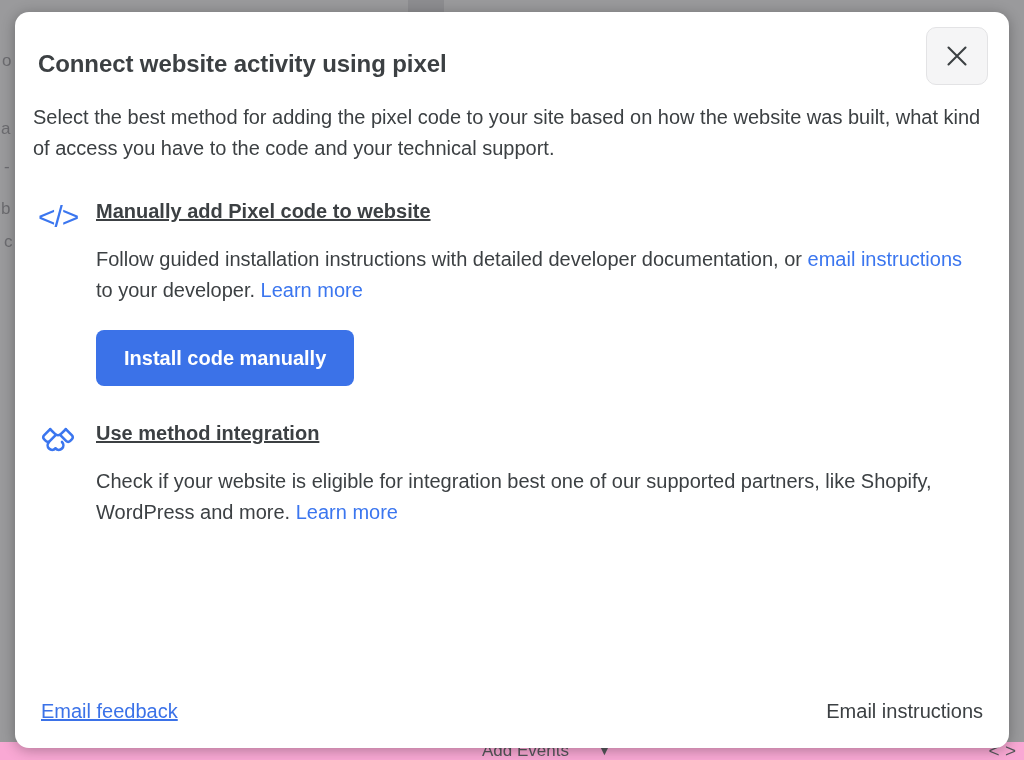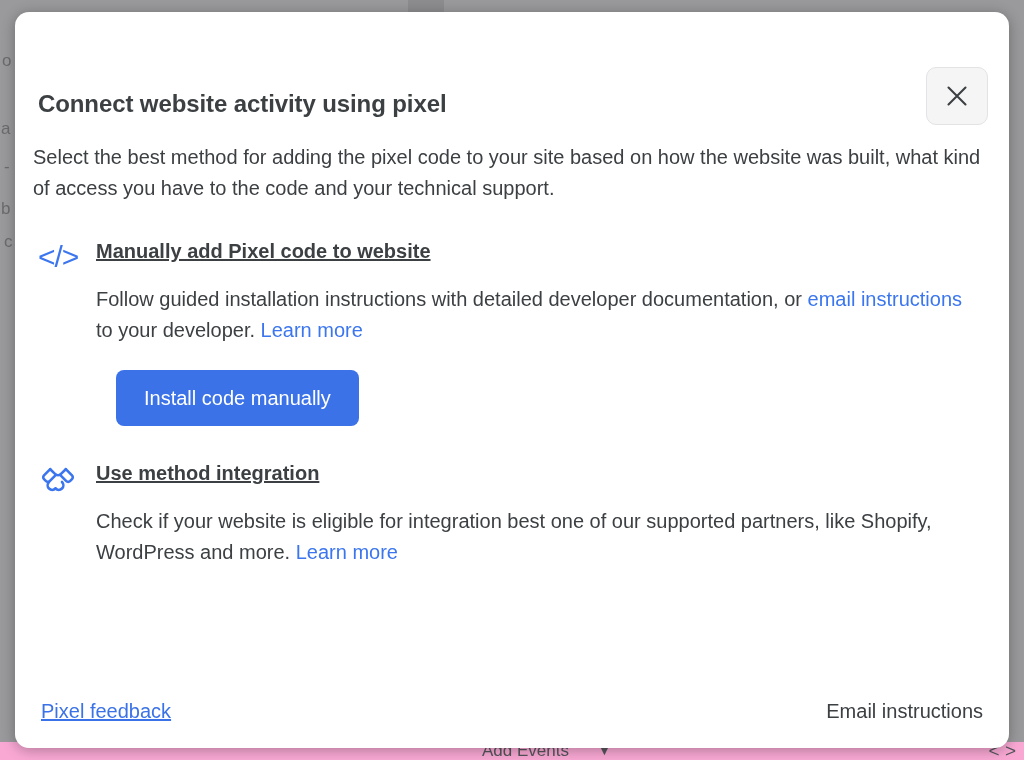--- a/index.html
+++ b/index.html
@@ -79,21 +79,20 @@
     border-radius: 14px;
     box-shadow: 0 2px 14px rgba(0,0,0,0.30);
     box-sizing: border-box;
     overflow: hidden;
   }
 
   
   .modal-header {
     position: relative;
     height: 90px;
-    margin-top: 40px;
   }
   .modal-title {
     position: absolute;
     left: 23px;
     top: 38px;
     font-size: 24px;
     font-weight: bold;
     color: #3c4043;
     letter-spacing: -0.1px;
   }
@@ -171,29 +170,28 @@
     text-decoration: none;
     cursor: pointer;
   }
 
   .cta {
     margin-top: 24px;
     display: inline-block;
     background: #3b72e8;
     color: #ffffff;
     font-size: 20px;
-    font-weight: normal;
+    font-weight: bold;
     border: none;
     border-radius: 8px;
     padding: 0 28px;
     height: 56px;
     line-height: 56px;
     cursor: pointer;
     font-family: "Liberation Sans", sans-serif;
-    margin-left: 20px;
   }
 
   
   .modal-footer {
     position: absolute;
     left: 0;
     right: 0;
     bottom: 0;
     height: 74px;
     padding: 0 26px;
@@ -272,17 +270,17 @@
           </g>
         </svg>
       </div>
       <h3 class="section-heading">Use method integration</h3>
       <p class="section-desc narrow"><span>Check if your website is eligible for integration best one of our supported partners, like Shopify, WordPress and more. </span><a class="inline-link">Learn more</a></p>
     </div>
 
   </div>
 
   <div class="modal-footer">
-    <a class="feedback-link">Pixel feedback</a>
+    <a class="feedback-link">Email feedback</a>
     <span class="email-instructions">Email instructions</span>
   </div>
 
 </div>
 
 </body></html>

